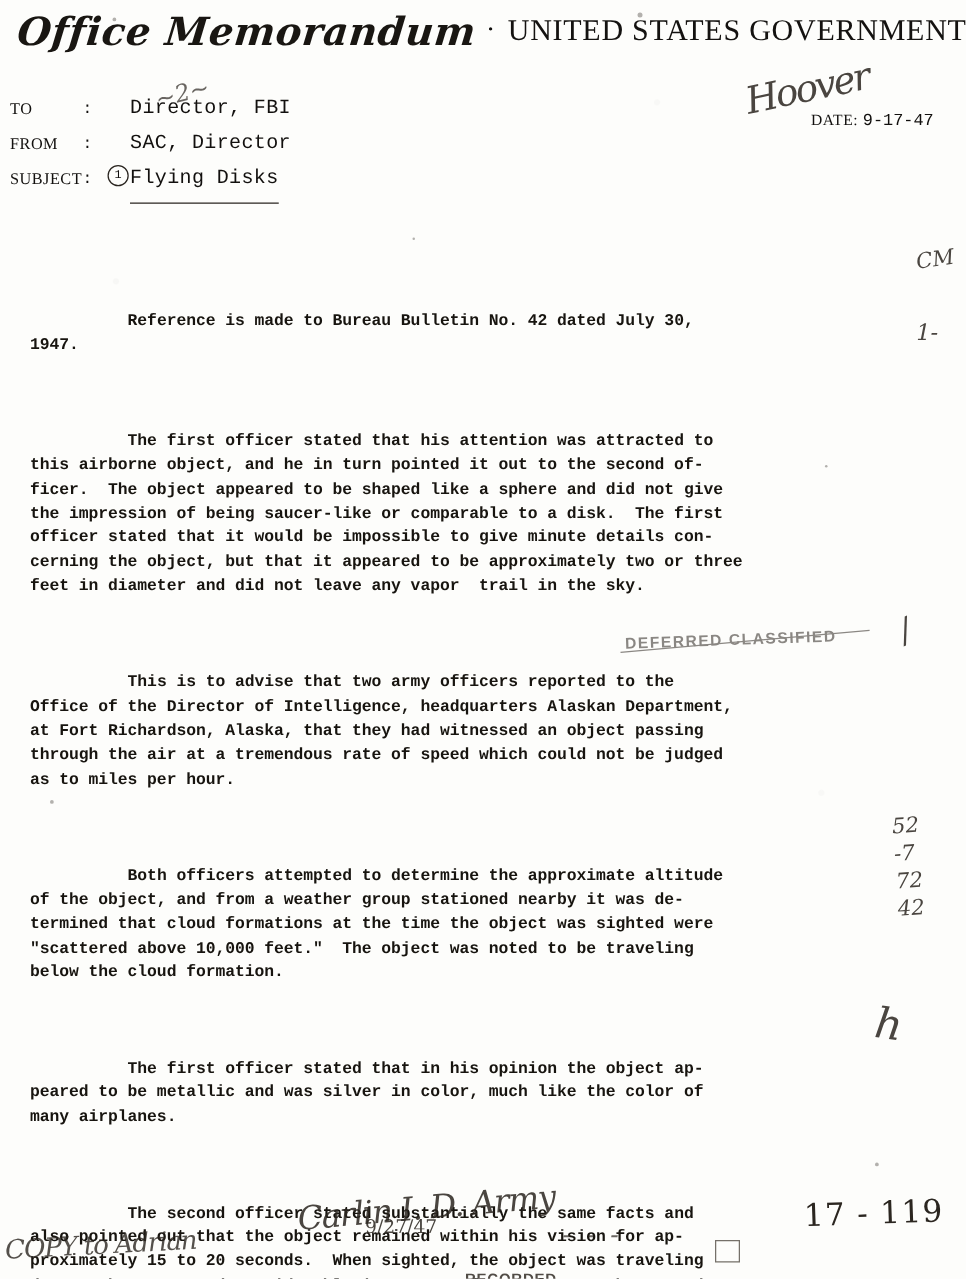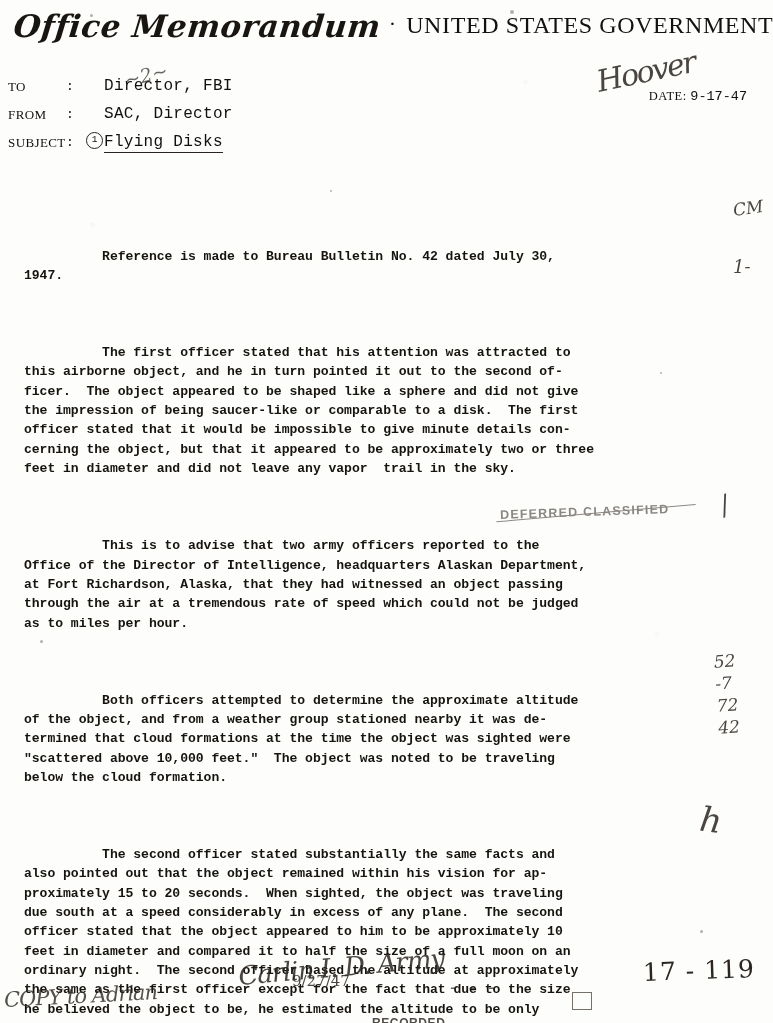--- a/index.html
+++ b/index.html
@@ -96,21 +96,21 @@
   }
   .hdr-value {
     position: absolute;
     left: 96px;
     font-family: "Liberation Mono", "DejaVu Sans Mono", monospace;
     font-size: 16px;
     letter-spacing: 0.3px;
   }
   .hdr-value.underline {
     border-bottom: 1px solid #2a2520;
-    padding-bottom: 1px;
+    padding-bottom: 11px;
   }
   .date-block {
     position: absolute;
     right: 18px;
     top: 10px;
     font-family: "Liberation Serif", serif;
     font-size: 12.5px;
     letter-spacing: 0.5px;
   }
   .date-block .dval {
@@ -296,20 +296,23 @@
     <p class="para">          This is to advise that two army officers reported to the
 Office of the Director of Intelligence, headquarters Alaskan Department,
 at Fort Richardson, Alaska, that they had witnessed an object passing
 through the air at a tremendous rate of speed which could not be judged
 as to miles per hour.</p>
     <p class="para">          Both officers attempted to determine the approximate altitude
 of the object, and from a weather group stationed nearby it was de-
 termined that cloud formations at the time the object was sighted were
 "scattered above 10,000 feet."  The object was noted to be traveling
 below the cloud formation.</p>
+    <p class="para">          The first officer stated that in his opinion the object ap-
+peared to be metallic and was silver in color, much like the color of
+many airplanes.</p>
     <p class="para tight">          The second officer stated substantially the same facts and
 also pointed out that the object remained within his vision for ap-
 proximately 15 to 20 seconds.  When sighted, the object was traveling
 due south at a speed considerably in excess of any plane.  The second
 officer stated that the object appeared to him to be approximately 10
 feet in diameter and compared it to half the size of a full moon on an
 ordinary night.  The second officer based the altitude at approximately
 the same as the first officer except for the fact that due to the size
 he believed the object to be, he estimated the altitude to be only
 approximately 3,000 or 4,000 feet.  The object appeared broadside to

